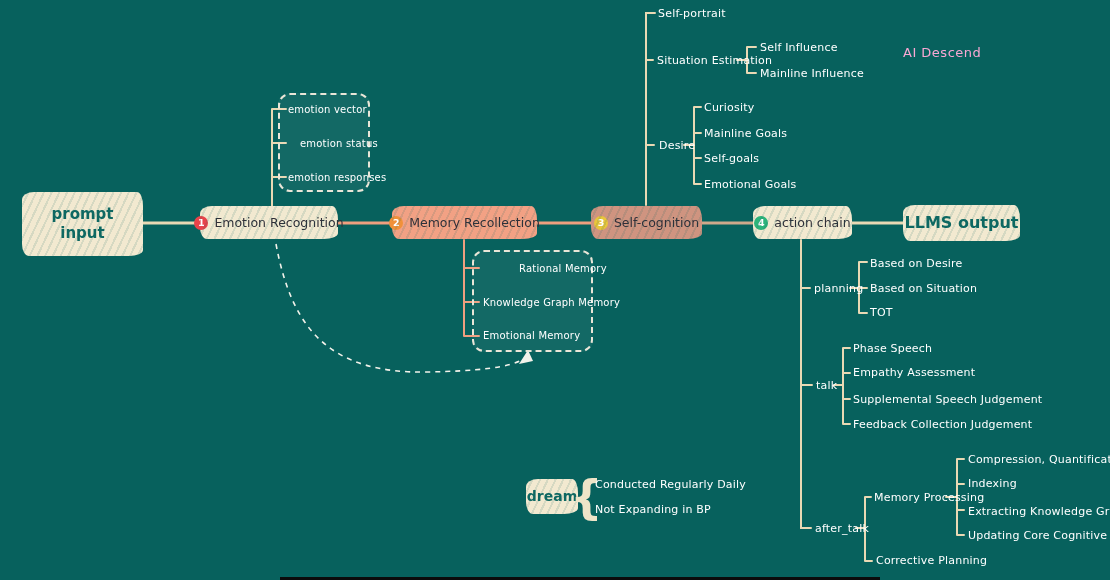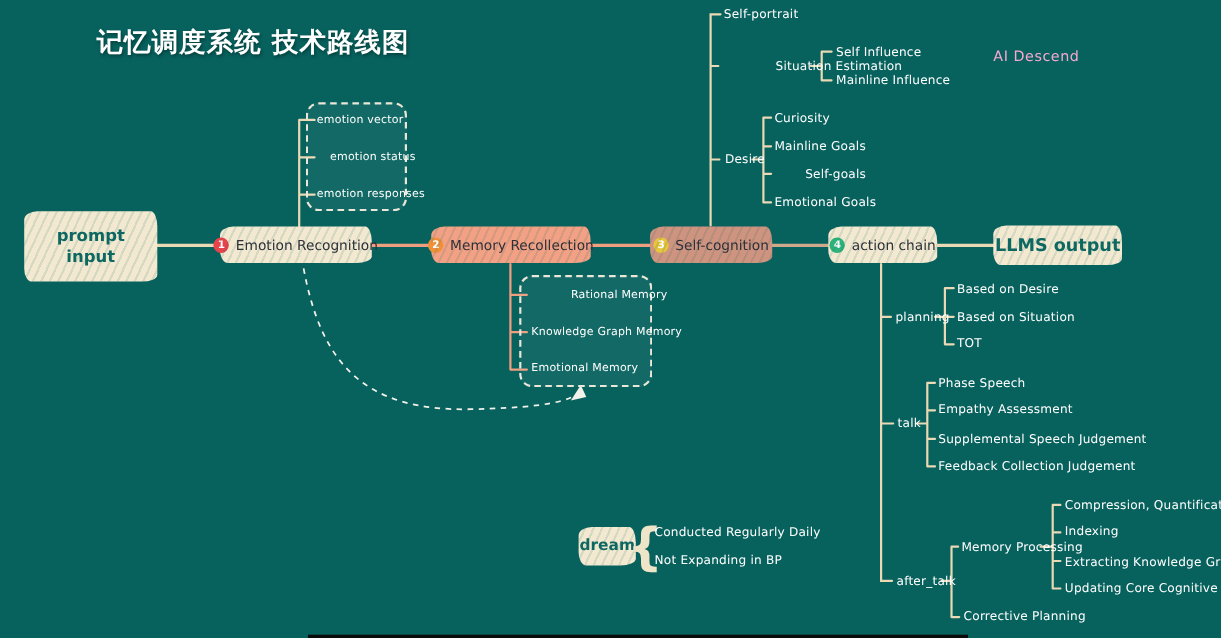--- a/index.html
+++ b/index.html
@@ -85,21 +85,20 @@
     <path d="M834,385 L843,385 M843,348 L843,424 M843,348 L850,348 M843,373 L850,373 M843,399 L850,399 M843,424 L850,424" stroke="#e9d9b4" stroke-width="2" fill="none" stroke-linecap="round"></path>
 
     <path d="M856,528 L865,528 M865,497 L865,561 M865,497 L871,497 M865,561 L872,561" stroke="#e9d9b4" stroke-width="2" fill="none" stroke-linecap="round"></path>
 
     <path d="M946,497 L957,497 M957,459 L957,535 M957,459 L964,459 M957,484 L964,484 M957,510 L964,510 M957,535 L964,535" stroke="#e9d9b4" stroke-width="2" fill="none" stroke-linecap="round"></path>
 
     <path d="M276,244 C292,330 330,374 428,372 C474,371 512,368 525,358" stroke="#f2f2ea" stroke-width="1.6" fill="none" stroke-dasharray="5 5"></path>
     <polygon points="528,350 519,364 533,361" fill="#f2f2ea"></polygon>
   </svg>
 
-  <div class="title" style="left:88px; top:22px;">记忆调度系统 技术路线图</div>
   <div class="watermark" style="left:903px; top:52px;">AI Descend</div>
 
   <div class="dashed-box" style="left:278px; top:93px; width:92px; height:99px;"></div>
   <div class="dashed-box" style="left:472px; top:250px; width:121px; height:102px;"></div>
 
   <div class="node node-big" style="left:22px; top:192px; width:121px; height:64px;">
     <span>prompt</span>
     <span>input</span>
   </div>
 
@@ -134,27 +133,27 @@
 
   <div class="lbl box-item" style="left:288px; top:109px;">emotion vector</div>
   <div class="lbl box-item" style="left:300px; top:143px;">emotion status</div>
   <div class="lbl box-item" style="left:288px; top:177px;">emotion responses</div>
 
   <div class="lbl box-item" style="left:483px; top:268px;margin-left:36px;">Rational Memory</div>
   <div class="lbl box-item" style="left:483px; top:302px;">Knowledge Graph Memory</div>
   <div class="lbl box-item" style="left:483px; top:335px;">Emotional Memory</div>
 
   <div class="lbl" style="left:658px; top:13px;">Self-portrait</div>
-  <div class="lbl" style="left:657px; top:60px;margin-left:48px;">Situation Estimation</div>
+  <div class="lbl" style="left:657px; top:60px;">Situation Estimation</div>
   <div class="lbl" style="left:760px; top:47px;">Self Influence</div>
   <div class="lbl" style="left:760px; top:73px;">Mainline Influence</div>
   <div class="lbl" style="left:659px; top:145px;">Desire</div>
   <div class="lbl" style="left:704px; top:107px;">Curiosity</div>
   <div class="lbl" style="left:704px; top:133px;">Mainline Goals</div>
-  <div class="lbl" style="left:704px; top:158px;margin-left:28px;">Self-goals</div>
+  <div class="lbl" style="left:704px; top:158px;">Self-goals</div>
   <div class="lbl" style="left:704px; top:184px;">Emotional Goals</div>
 
   <div class="lbl" style="left:814px; top:288px;">planning</div>
   <div class="lbl" style="left:870px; top:263px;">Based on Desire</div>
   <div class="lbl" style="left:870px; top:288px;">Based on Situation</div>
   <div class="lbl" style="left:870px; top:312px;">TOT</div>
   <div class="lbl" style="left:816px; top:385px;text-align:center;">talk</div>
   <div class="lbl" style="left:853px; top:348px;">Phase Speech</div>
   <div class="lbl" style="left:853px; top:372px;">Empathy Assessment</div>
   <div class="lbl" style="left:853px; top:399px;">Supplemental Speech Judgement</div>

